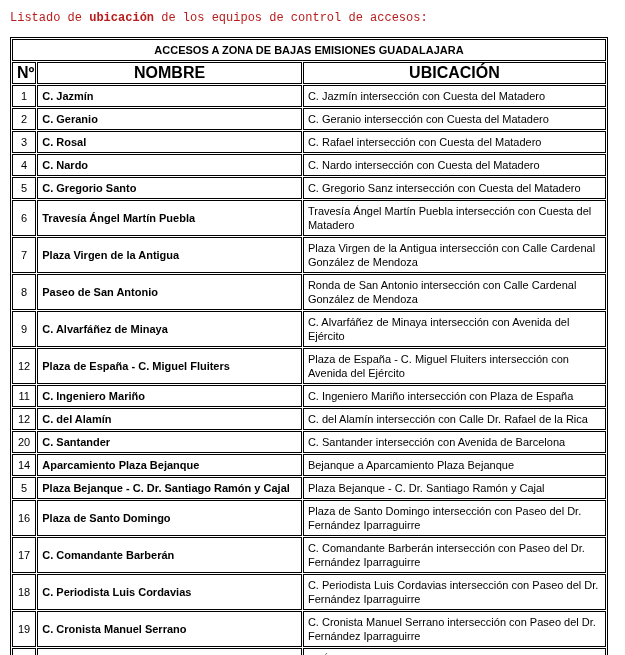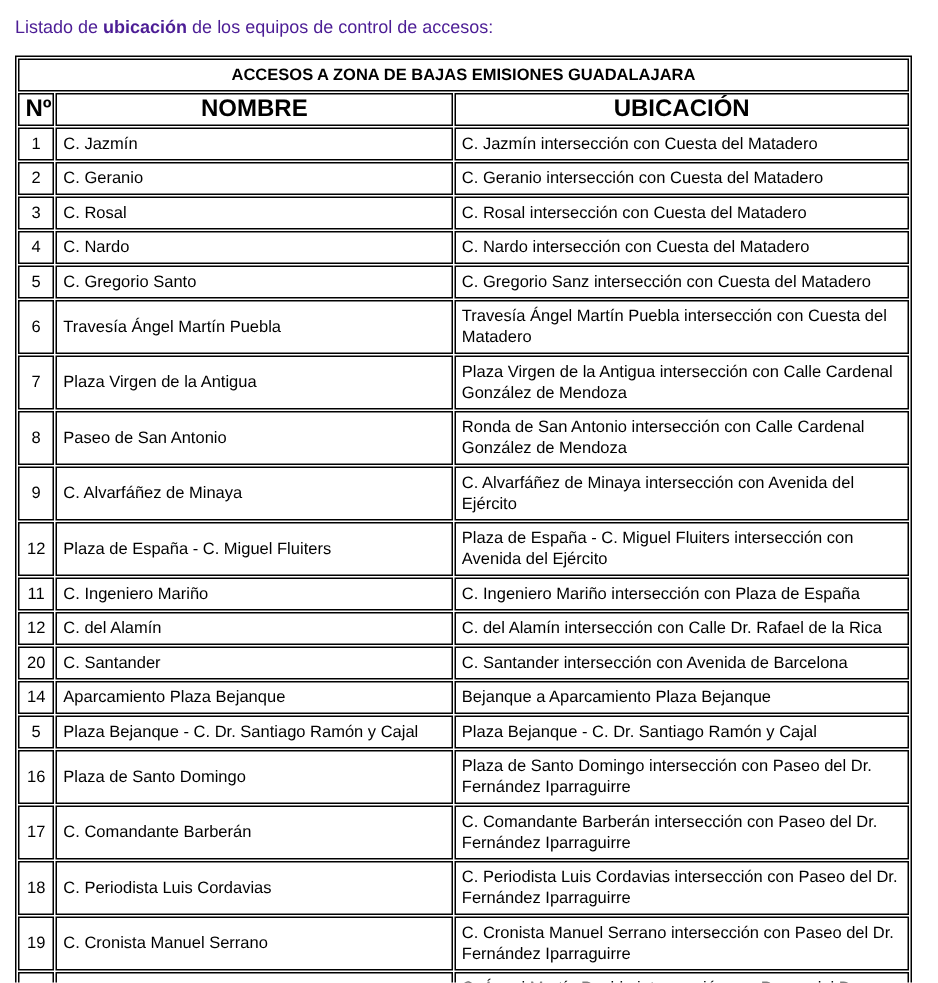--- a/index.html
+++ b/index.html
@@ -14,21 +14,22 @@
     color: #000000;
     overflow: hidden;
   }
   .page {
     padding: 8px 12px 0 10px;
   }
   .intro {
     font-size: 12px;
     line-height: 16px;
     margin: 2px 0 11px 0;
-    color: #4c1d95;
+    color: #b91c1c;
+    font-family: Liberation Mono, monospace;
   }
   .intro .bold {
     font-weight: bold;
   }
   table.access-table {
     border-collapse: separate;
     border-spacing: 1px;
     border: 1px solid #000000;
     width: 598px;
     table-layout: fixed;
@@ -56,20 +57,21 @@
   col.col-num  { width: 24px; }
   col.col-nom  { width: 262px; }
   col.col-ubi  { width: 300px; }
   td.num {
     text-align: center;
     padding-left: 1px;
     padding-right: 2px;
   }
   td.nombre {
     text-align: left;
+    font-weight: bold;
   }
   td.ubicacion {
     text-align: left;
   }
 </style>
 </head>
 <body>
 
 <div class="page">
 
@@ -99,21 +101,21 @@
           <td class="ubicacion">C. Jazmín intersección con Cuesta del Matadero</td>
         </tr>
         <tr>
           <td class="num">2</td>
           <td class="nombre">C. Geranio</td>
           <td class="ubicacion">C. Geranio intersección con Cuesta del Matadero</td>
         </tr>
         <tr>
           <td class="num">3</td>
           <td class="nombre">C. Rosal</td>
-          <td class="ubicacion">C. Rosal intersección con Cuesta del Matadero</td>
+          <td class="ubicacion">C. Rafael intersección con Cuesta del Matadero</td>
         </tr>
         <tr>
           <td class="num">4</td>
           <td class="nombre">C. Nardo</td>
           <td class="ubicacion">C. Nardo intersección con Cuesta del Matadero</td>
         </tr>
         <tr>
           <td class="num">5</td>
           <td class="nombre">C. Gregorio Santo</td>
           <td class="ubicacion">C. Gregorio Sanz intersección con Cuesta del Matadero</td>

